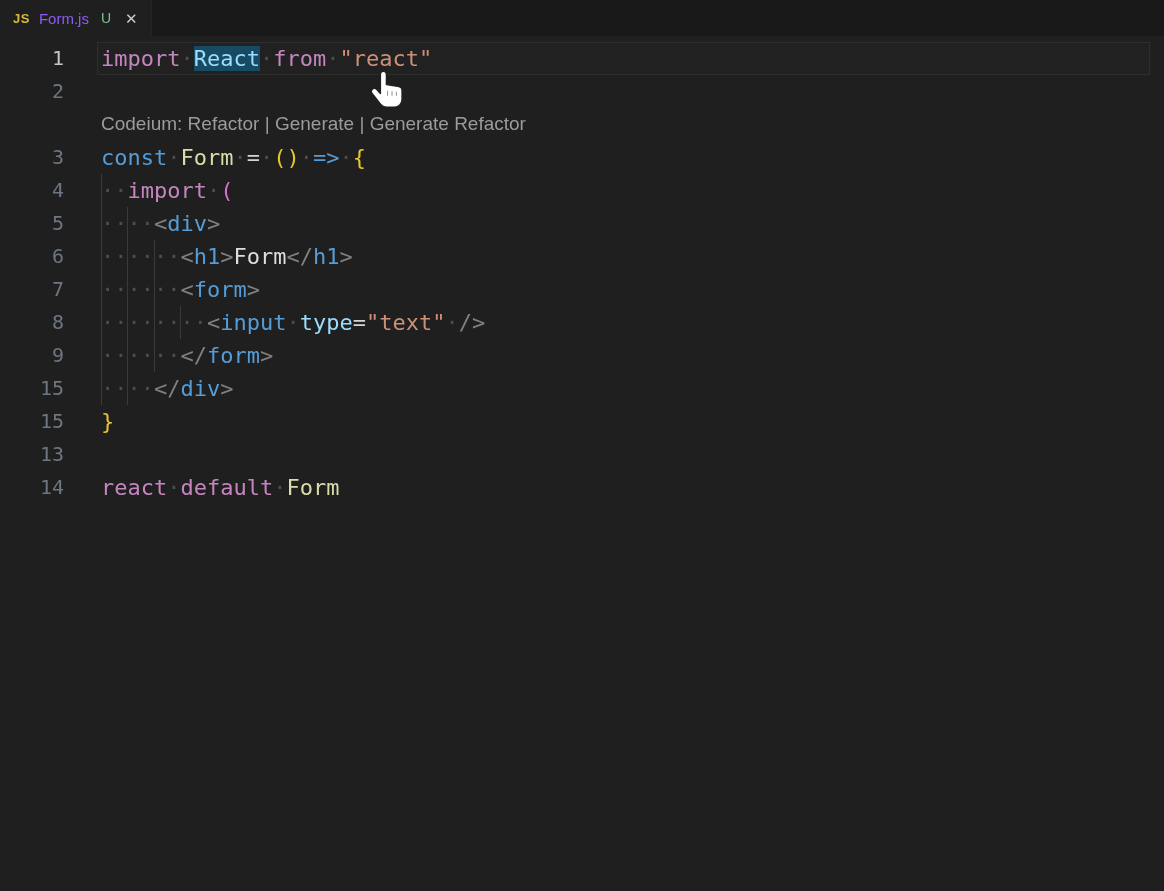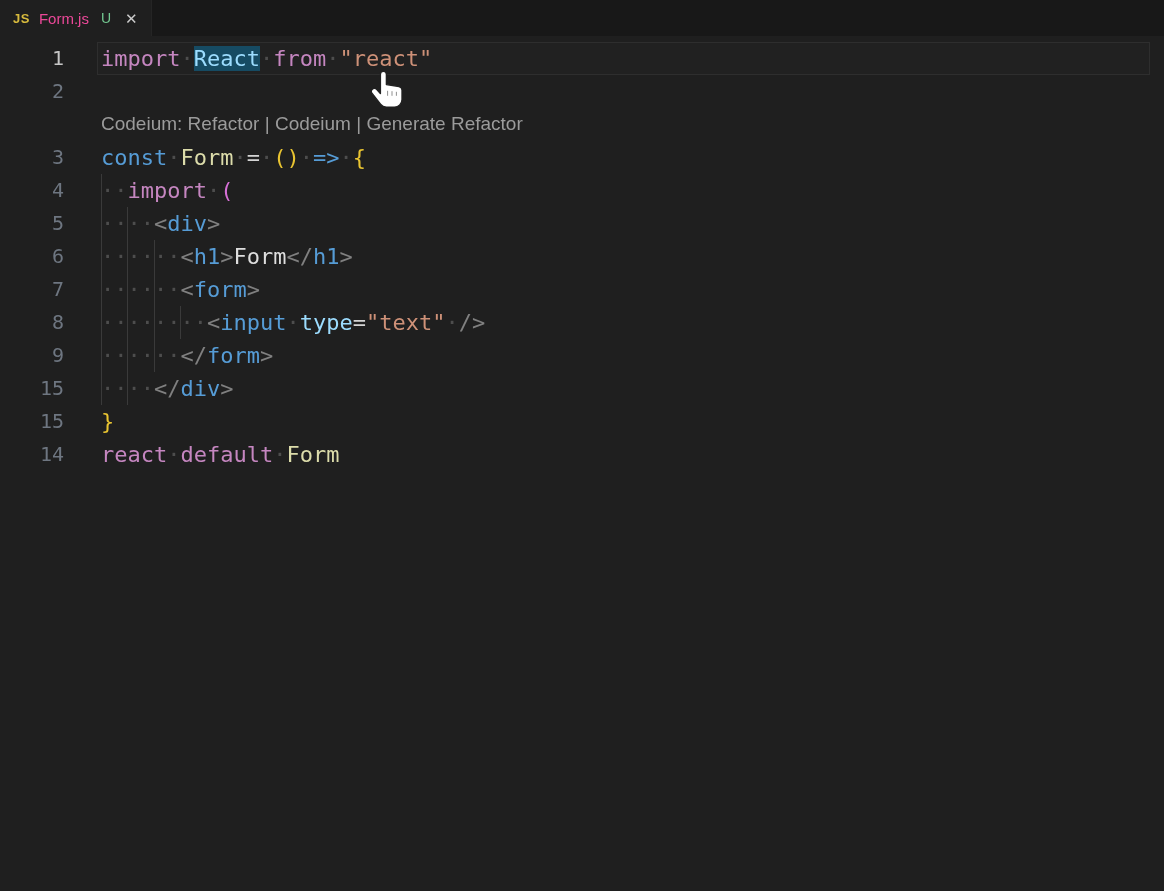--- a/index.html
+++ b/index.html
@@ -45,39 +45,39 @@
   .lens-link { cursor:pointer; }
   
   .mouse { position:absolute; left:370px; top:33px; z-index:50; pointer-events:none; }
 </style>
 </head>
 <body>
 
 <div class="tabbar">
   <div class="tab">
     <span class="ficon" style="color: rgb(215, 186, 61);">JS</span>
-    <span class="fname" style="color: #ec4899;">Form.js</span>
+    <span class="fname" style="color: #8b5cf6;">Form.js</span>
     <span class="badge" style="color: rgb(115, 201, 145);">U</span>
     <span class="close">✕</span>
   </div>
 </div>
 
 <div class="editor">
   <div>
       <div class="row active">
         <div class="gutter" style="color: rgb(198, 198, 198);">1</div>
         <div class="code"><span style="color: rgb(197, 134, 192);">import</span><span style="color: rgb(77, 77, 77);">·</span><span style="color: rgb(156, 220, 254); background: rgb(22, 75, 99);">React</span><span style="color: rgb(77, 77, 77);">·</span><span style="color: rgb(197, 134, 192);">from</span><span style="color: rgb(77, 77, 77);">·</span><span style="color: rgb(206, 145, 120);">"react"</span></div>
       </div>
       <div class="row">
         <div class="gutter">2</div>
         <div class="code"></div>
       </div>
       <div class="row">
         <div class="gutter"></div>
-        <div class="lens" style="color: rgb(155, 155, 155);"><span class="lens-link">Codeium: Refactor</span><span class="lens-sep"> | </span><span class="lens-link">Codeium</span><span class="lens-sep"> | </span><span class="lens-link">Generate Refactor</span></div>
+        <div class="lens" style="color: rgb(155, 155, 155);"><span class="lens-link">Codeium: Refactor</span><span class="lens-sep"> | </span><span class="lens-link">Generate</span><span class="lens-sep"> | </span><span class="lens-link">Generate Refactor</span></div>
       </div>
       <div class="row">
         <div class="gutter">3</div>
         <div class="code"><span style="color: rgb(86, 156, 214);">const</span><span style="color: rgb(77, 77, 77);">·</span><span style="color: rgb(220, 220, 170);">Form</span><span style="color: rgb(77, 77, 77);">·</span><span style="color: rgb(212, 212, 212);">=</span><span style="color: rgb(77, 77, 77);">·</span><span style="color: rgb(233, 196, 49);">()</span><span style="color: rgb(77, 77, 77);">·</span><span style="color: rgb(86, 156, 214);">=&gt;</span><span style="color: rgb(77, 77, 77);">·</span><span style="color: rgb(233, 196, 49);">{</span></div>
       </div>
       <div class="row">
         <div class="gutter">4</div>
         <div class="code"><i class="guide" style="left: 0px; background: rgb(58, 58, 58);"></i><span style="color: rgb(77, 77, 77);">··</span><span style="color: rgb(197, 134, 192);">import</span><span style="color: rgb(77, 77, 77);">·</span><span style="color: rgb(214, 112, 214);">(</span></div>
       </div>
       <div class="row">
@@ -102,20 +102,24 @@
       </div>
       <div class="row">
         <div class="gutter">15</div>
         <div class="code"><i class="guide" style="left: 0px; background: rgb(58, 58, 58);"></i><i class="guide" style="left: 26.48px; background: rgb(58, 58, 58);"></i><span style="color: rgb(77, 77, 77);">····</span><span style="color: rgb(128, 128, 128);">&lt;/</span><span style="color: rgb(86, 156, 214);">div</span><span style="color: rgb(128, 128, 128);">&gt;</span></div>
       </div>
       <div class="row">
         <div class="gutter">15</div>
         <div class="code"><span style="color: rgb(233, 196, 49);">}</span></div>
       </div>
       <div class="row">
+        <div class="gutter">13</div>
+        <div class="code"></div>
+      </div>
+      <div class="row">
         <div class="gutter">14</div>
         <div class="code"><span style="color: rgb(197, 134, 192);">react</span><span style="color: rgb(77, 77, 77);">·</span><span style="color: rgb(197, 134, 192);">default</span><span style="color: rgb(77, 77, 77);">·</span><span style="color: rgb(220, 220, 170);">Form</span></div>
       </div>
     </div>
 
   <svg class="mouse" width="34" height="42" viewBox="0 0 17 21">
     <path d="M6.7 1.1c-.85 0-1.5.68-1.5 1.5v9.7l-1.9-2.1c-.57-.63-1.52-.68-2.12-.12-.6.57-.66 1.5-.12 2.14l4.2 5.4c.7.9 1.8 1.43 2.95 1.43h4c2.1 0 3.8-1.7 3.8-3.8v-4.7c0-.9-.66-1.66-1.55-1.8l-6.26-.94V2.6c0-.82-.65-1.5-1.5-1.5z" fill="#FFFFFF" stroke="#222222" stroke-width="0.7" stroke-linejoin="round"></path>
     <path d="M8.8 10.9v2.5M11 11.1v2.3M13.2 11.4v2" stroke="#222222" stroke-width="0.5" fill="none" opacity="0.5"></path>
   </svg>
 </div>

